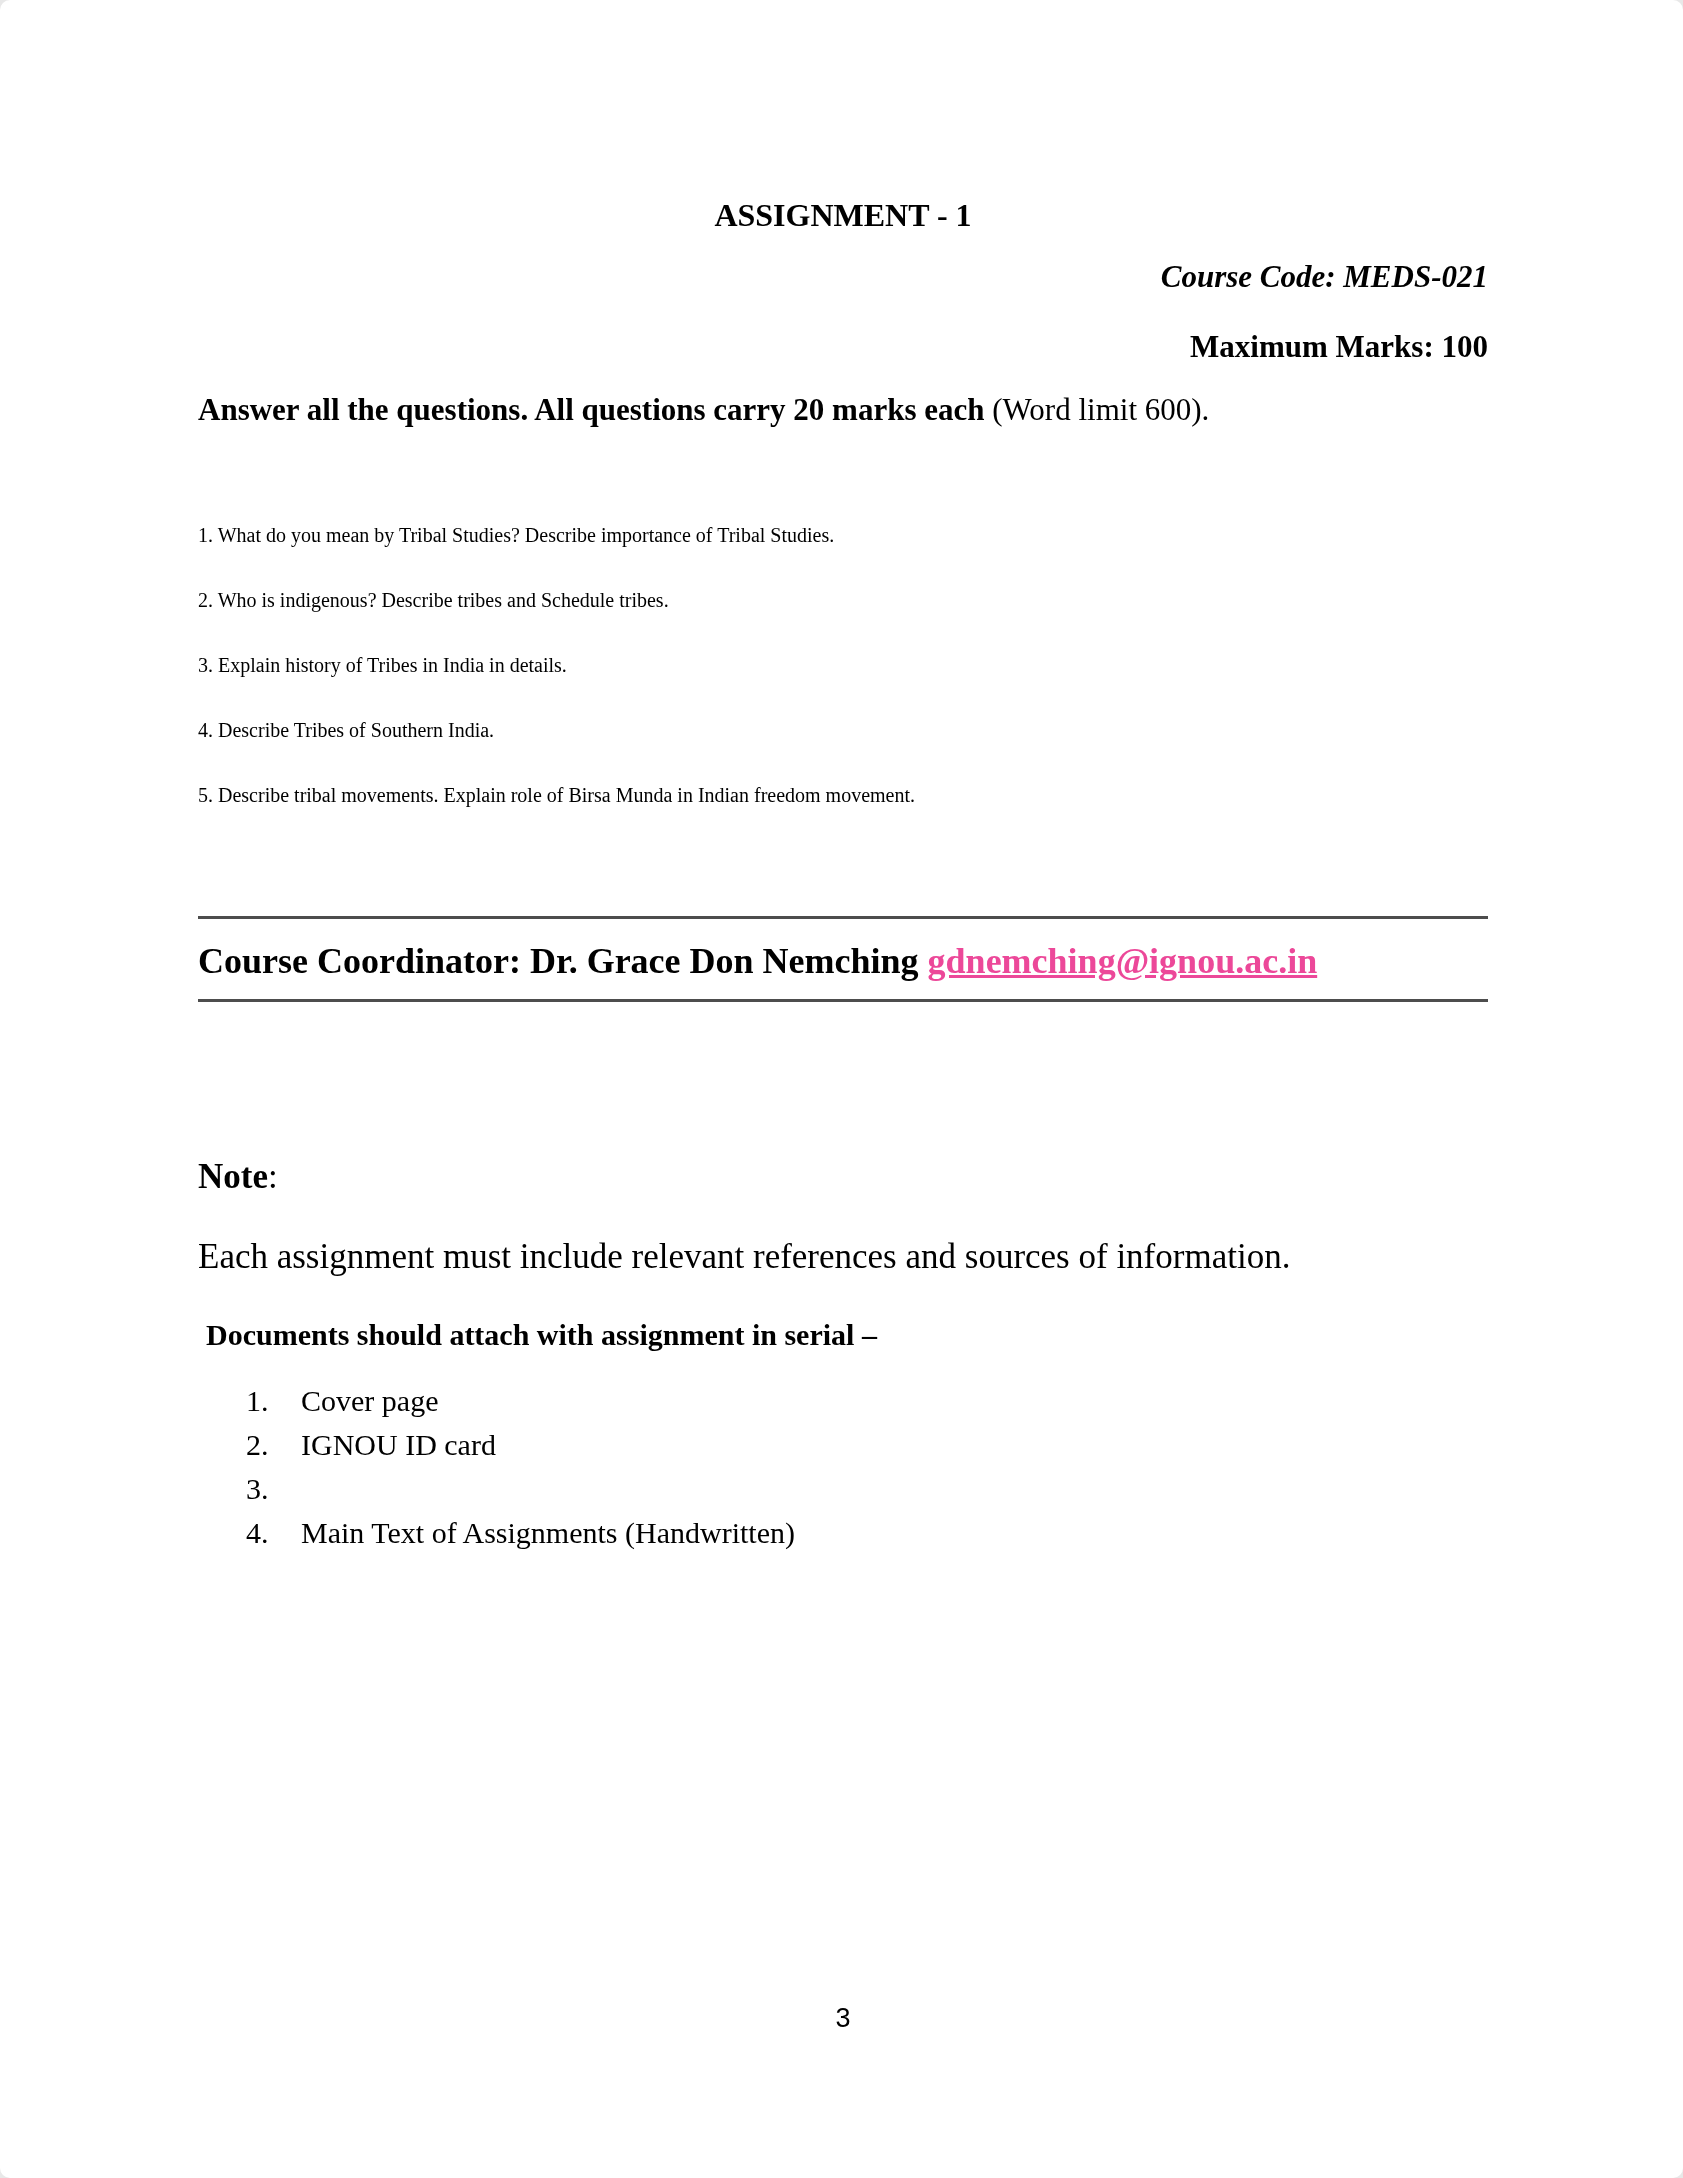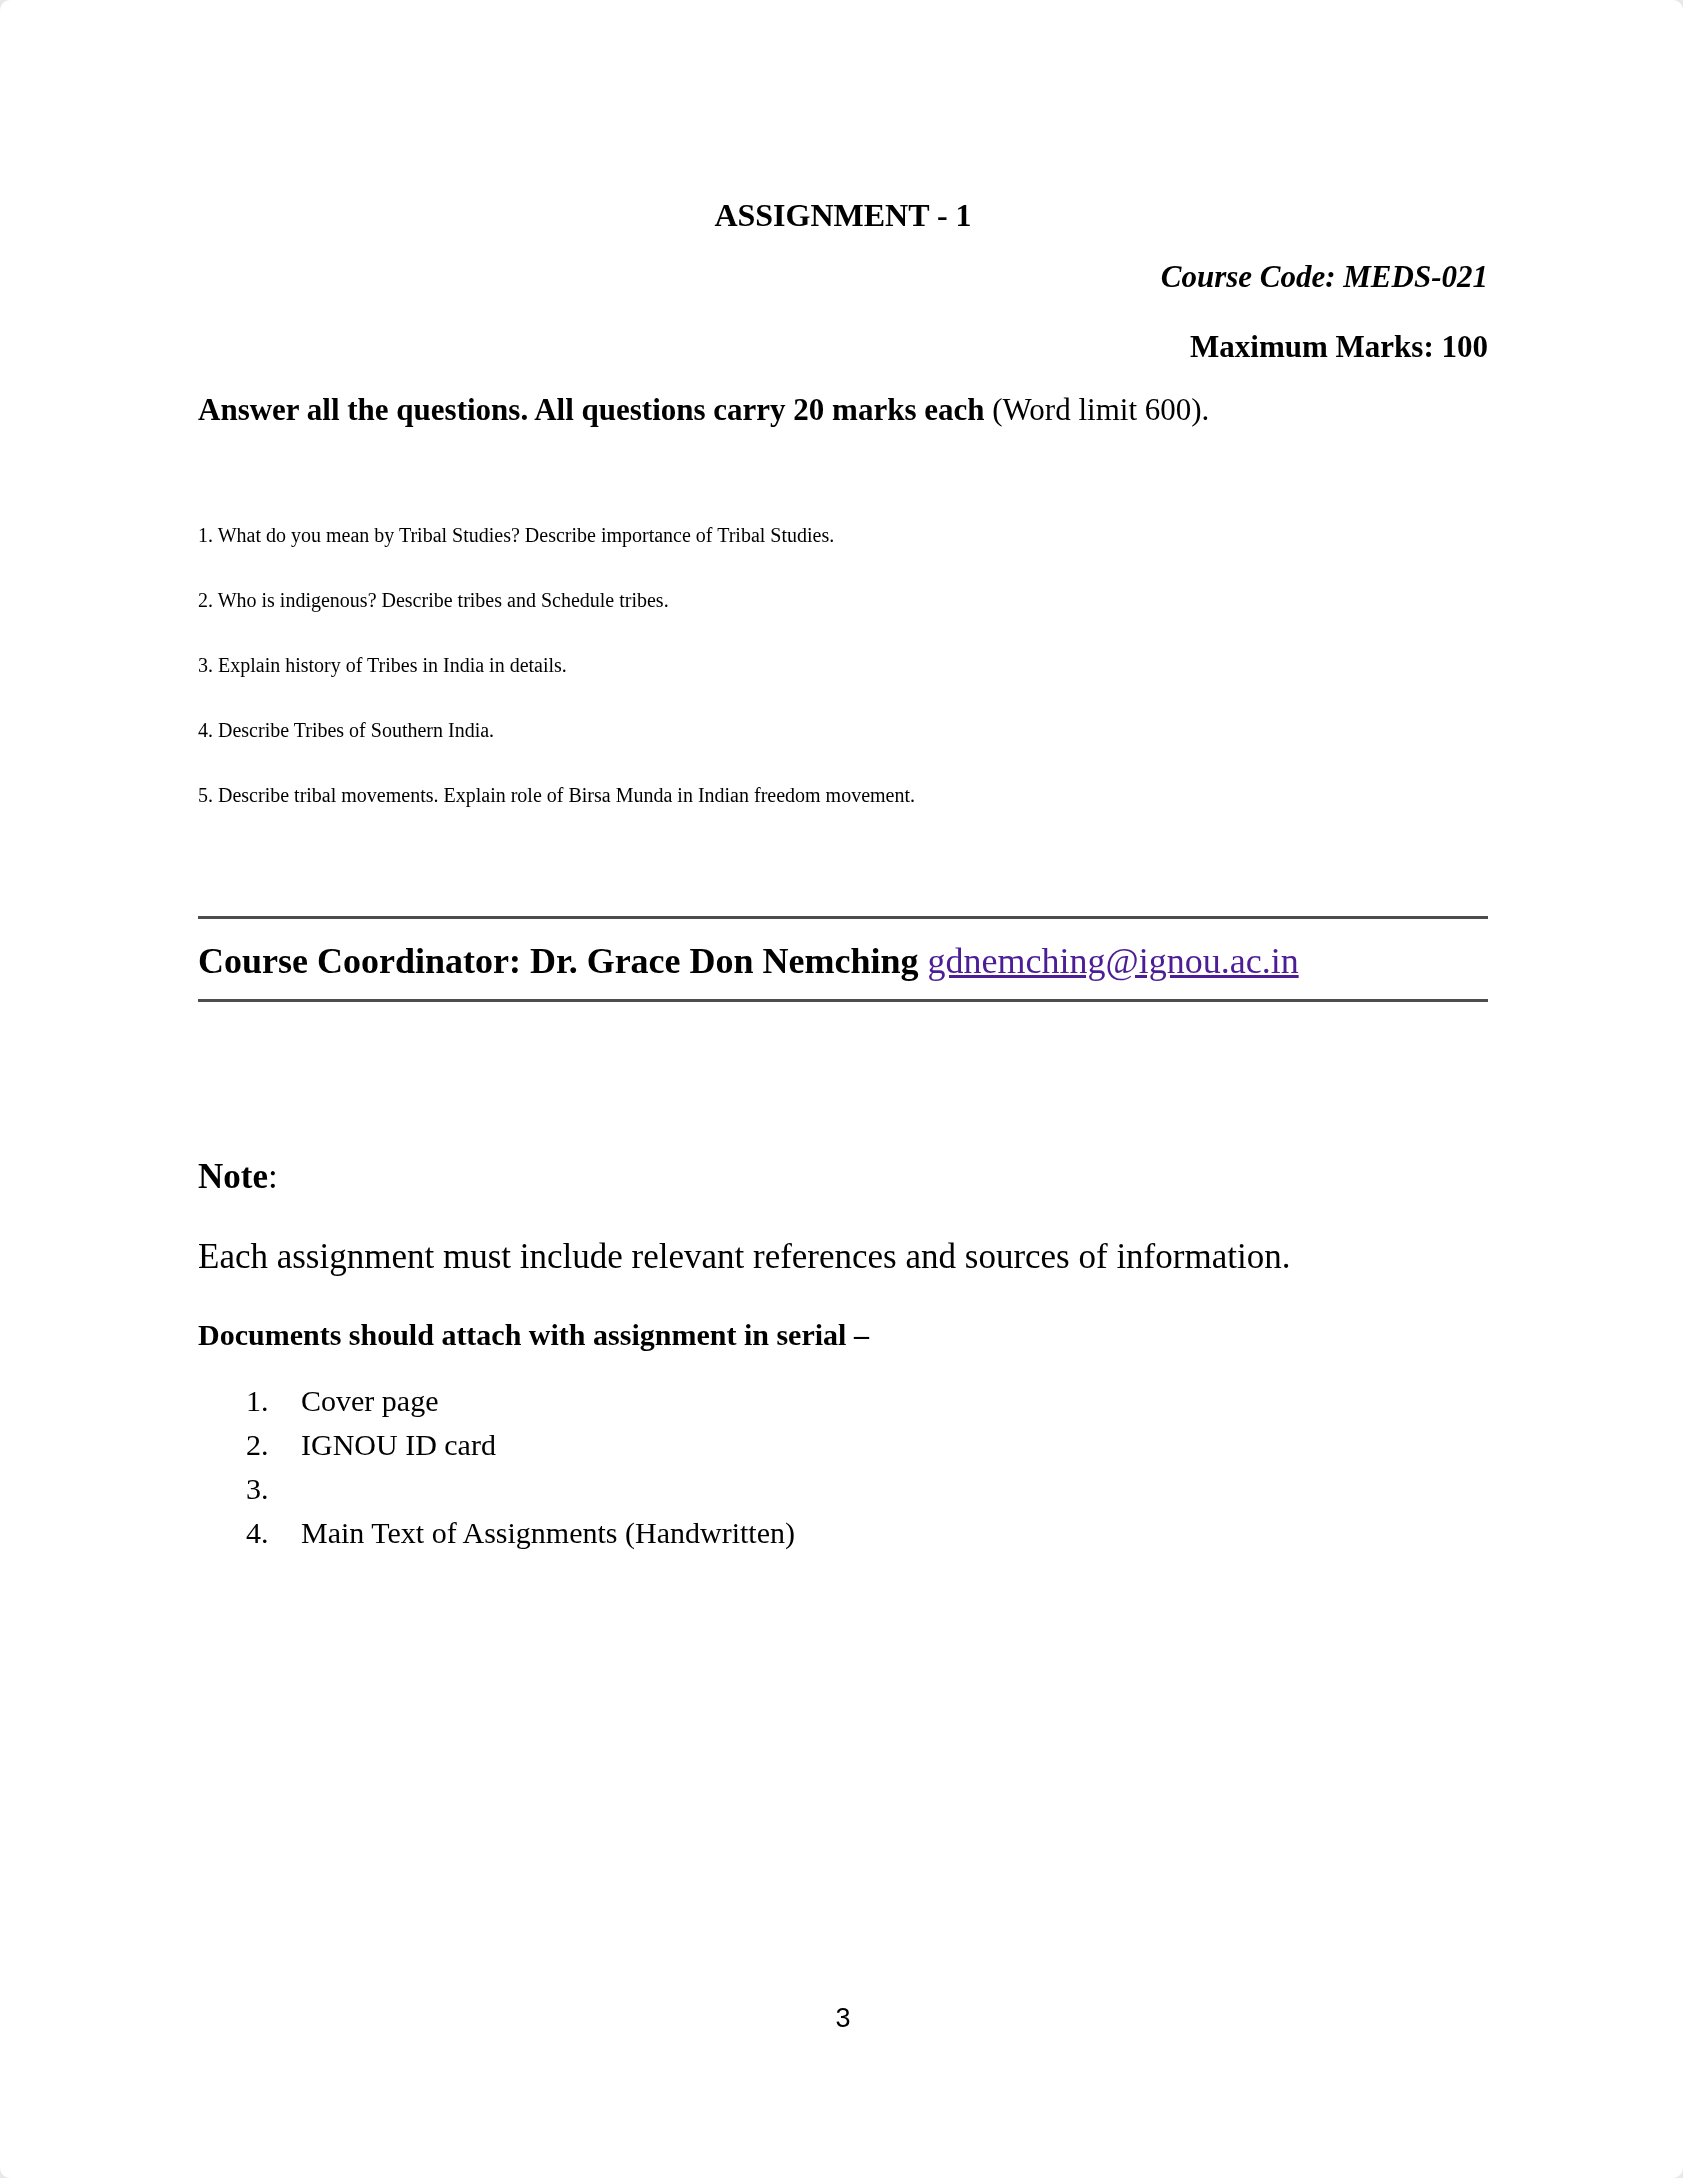--- a/index.html
+++ b/index.html
@@ -40,30 +40,30 @@
   .question-item { font-size: 20px; line-height: 33px; height: 65px; }
 
   .coordinator-section {
     top: 916px;
     border-top: 3px solid #4d4d4d;
     border-bottom: 3px solid #4d4d4d;
     padding: 20px 0 16px 0;
   }
   .coordinator-line { font-size: 36px; line-height: 44px; font-weight: bold; }
   .coordinator-email {
-    font-weight: normal;
-    color: #4c1d95;
+    font-weight: bold;
+    color: #ec4899;
     text-decoration: underline;
     cursor: pointer;
   }
 
   .note-heading { top: 1156px; font-size: 35px; line-height: 42px; }
   .note-heading .note-word { font-weight: bold; margin-top: 28px; }
   .note-body    { top: 1236px; font-size: 35px; line-height: 42px; }
-  .attach-heading { top: 1317px; font-size: 30px; line-height: 36px; font-weight: bold; }
+  .attach-heading { top: 1317px; font-size: 30px; line-height: 36px; font-weight: bold; margin-left: 8px; }
 
   .doc-list { top: 1384px; }
   .doc-item {
     display: flex;
     margin-left: 48px;
     height: 44px;
     font-size: 30px;
     line-height: 33px;
     align-items: flex-start;
   }

